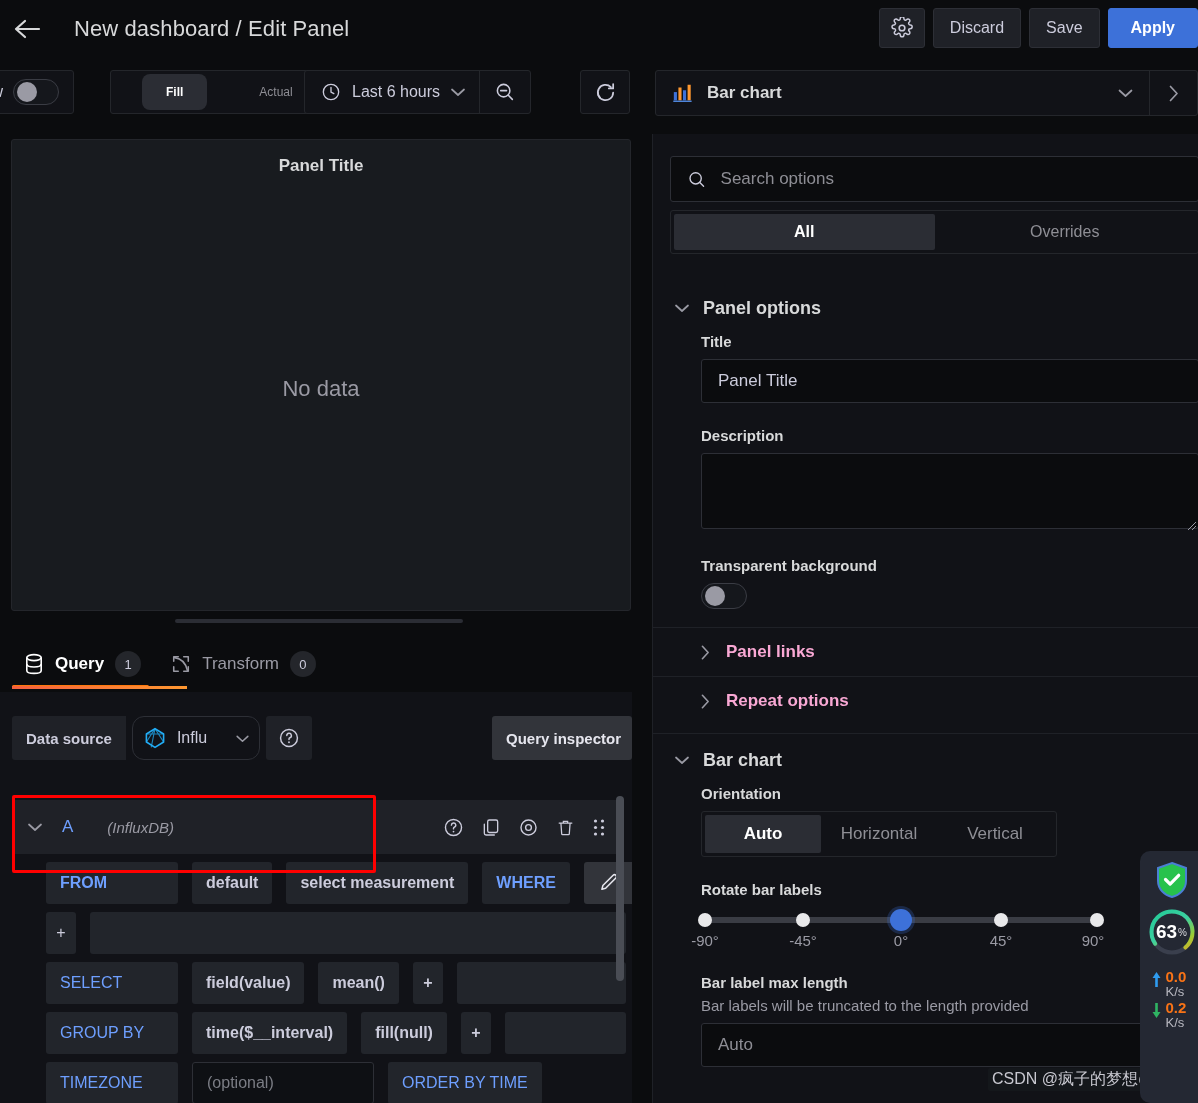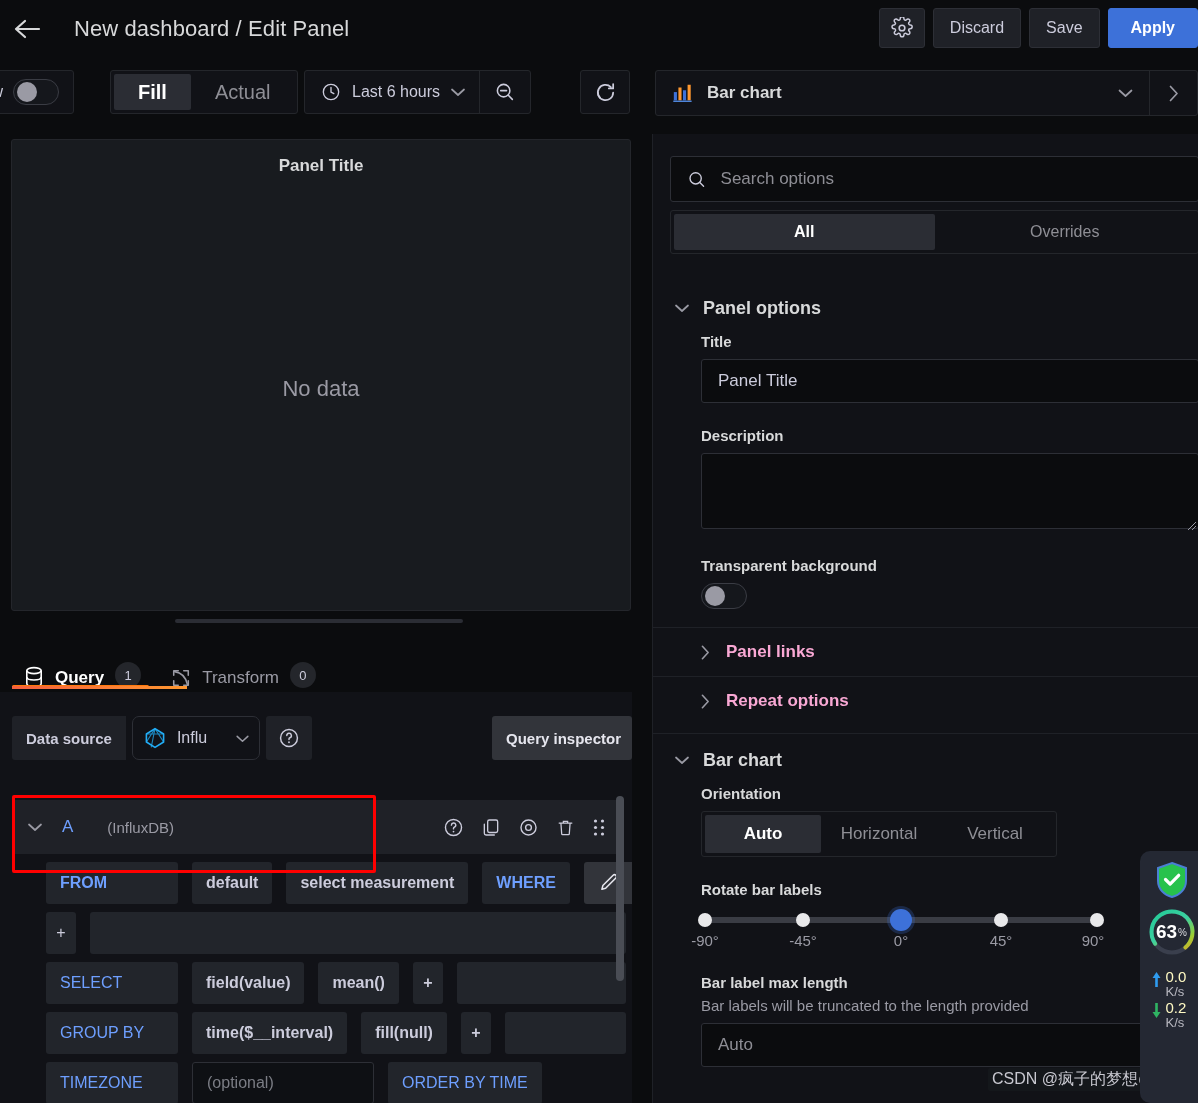--- a/index.html
+++ b/index.html
@@ -63,21 +63,21 @@
     position: absolute; left: 3px; top: 2px; width: 20px; height: 20px;
     border-radius: 50%; background: #9a9aa4;
   }
   .seg {
     position: absolute; left: 110px; top: 0;
     height: 44px; border: 1px solid #24262b; border-radius: 3px;
     background: #111217; display: flex; align-items: center; padding: 3px;
   }
   .seg .opt {
     height: 36px; padding: 0 24px; display: flex; align-items: center; justify-content: center;
-    font-size: 20px; color: #8e8e95; border-radius: 2px; cursor: pointer;
+    font-size: 12px; color: #8e8e95; border-radius: 8px; cursor: pointer; margin-left: 28px;
   }
   .seg .opt.active { background: #2b2d34; color: #fff; font-weight: 700; }
   .timepicker {
     position: absolute; left: 304px; top: 0; height: 44px;
     border: 1px solid #24262b; border-radius: 3px; background: #111217;
     display: flex; align-items: center;
   }
   .tp-main { display: flex; align-items: center; gap: 11px; padding: 0 14px 0 16px; cursor: pointer; }
   .tp-text { font-size: 16px; color: #ccccdc; }
   .tp-sep { width: 1px; height: 44px; background: #24262b; }
@@ -118,21 +118,21 @@
     position: absolute; left: 175px; top: 619px; width: 288px; height: 4px;
     background: #2b2d34; border-radius: 2px; cursor: row-resize;
   }
 
   
   .tabs {
     position: absolute; left: 0; top: 640px; width: 632px; height: 52px;
     display: flex; align-items: flex-start; padding-left: 12px; gap: 0;
   }
   .tab {
-    display: flex; align-items: flex-end; gap: 11px; height: 48px;
+    display: flex; align-items: center; gap: 11px; height: 48px;
     padding: 0 18px 0 12px; cursor: pointer; position: relative;
   }
   .tab .tlabel { font-size: 17px; color: #9a9aa4; }
   .tab.active .tlabel { color: #fff; font-weight: 700; }
   .tab .badge {
     min-width: 26px; height: 26px; border-radius: 13px; background: #24262b;
     display: flex; align-items: center; justify-content: center;
     font-size: 13px; color: #ccccdc; padding: 0 7px;
   }
   .tab.active::after {
@@ -152,21 +152,21 @@
   .qrow1 {
     position: absolute; left: 12px; top: 24px; display: flex; align-items: center; gap: 0;
   }
   .ds-label {
     height: 44px; background: #1f2127; border-radius: 3px 0 0 3px;
     display: flex; align-items: center; padding: 0 14px;
     font-size: 15px; font-weight: 700; color: #ccccdc;
   }
   .ds-picker {
     height: 44px; width: 128px; background: #111217; border: 1px solid #2d2f36;
-    border-radius: 7px; display: flex; align-items: center; gap: 10px; padding: 0 10px;
+    border-radius: 12px; display: flex; align-items: center; gap: 10px; padding: 0 10px;
     margin-left: 6px; cursor: pointer;
   }
   .ds-name { font-size: 16px; color: #ccccdc; overflow: hidden; white-space: nowrap; }
   .ds-caret { margin-left: auto; color: #9a9aa4; }
   .help-btn {
     width: 46px; height: 44px; background: #1f2127; border-radius: 3px;
     display: flex; align-items: center; justify-content: center; margin-left: 6px; cursor: pointer;
   }
   .opts-collapse {
     height: 44px; background: #16181d; border-radius: 3px; margin-left: 6px;
@@ -183,21 +183,21 @@
   .qeditor {
     position: absolute; left: 12px; top: 108px; width: 608px;
     background: #181b1f; border-radius: 3px;
   }
   .qhead {
     height: 54px; display: flex; align-items: center; padding: 0 14px 0 10px;
     background: #1f2127; border-radius: 3px 3px 0 0;
   }
   .qhead .chev { color: #9a9aa4; width: 26px; display: flex; align-items: center; justify-content: center; cursor: pointer; }
   .qhead .qref { font-size: 17px; color: #6e9fff; margin-left: 14px; }
-  .qhead .qds { font-size: 15px; color: #9a9aa4; margin-left: 34px; }
+  .qhead .qds { font-size: 15px; color: #9a9aa4; font-style: italic; margin-left: 34px; }
   .qhead .qicons { margin-left: auto; display: flex; align-items: center; gap: 17px; }
   .qhead .qicons span { cursor: pointer; color: #ccccdc; display: flex; }
 
   .redbox {
     position: absolute; left: 12px; top: 795px; width: 364px; height: 78px;
     border: 3px solid #ff0000; border-radius: 2px; pointer-events: none; z-index: 20;
   }
 
   .qb { position: absolute; left: 46px; width: 580px; }
   .qb-row { display: flex; align-items: center; gap: 14px; margin-bottom: 8px; }
@@ -318,21 +318,21 @@
   }
   .shield { width: 34px; height: 38px; margin-bottom: 8px; }
   .gauge { position: relative; width: 50px; height: 50px; margin-bottom: 10px; }
   .gauge .gtext {
     position: absolute; inset: 0; display: flex; align-items: center; justify-content: center;
     color: #fff; font-size: 19px; font-weight: 700;
   }
   .gauge .gpct { font-size: 10px; font-weight: 400; color: #dcdce2; margin-left: 1px; }
   .net-row { display: flex; align-items: flex-start; gap: 4px; margin-top: 2px; width: 52px; padding-left: 5px; }
   .net-val { display: flex; flex-direction: column; align-items: flex-start; line-height: 1.05; }
-  .net-num { font-size: 15px; color: #fef9c3; font-weight: 400; }
+  .net-num { font-size: 15px; color: #f97316; font-weight: 700; }
   .net-unit { font-size: 13px; color: #b8b8c0; }
 
   .watermark {
     position: absolute; left: 988px; top: 1068px;
     font-size: 16px; color: #c8c8d0; z-index: 25;
     background: rgba(24,27,31,.55); padding: 1px 4px; border-radius: 2px;
     font-family: "Liberation Sans", sans-serif;
   }
 </style>
 </head>

